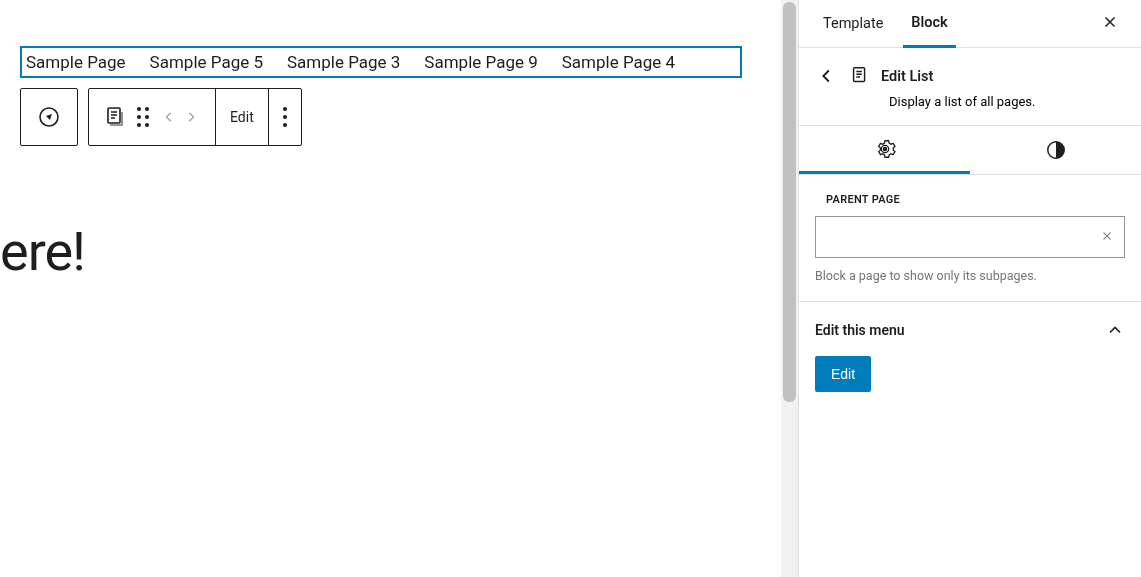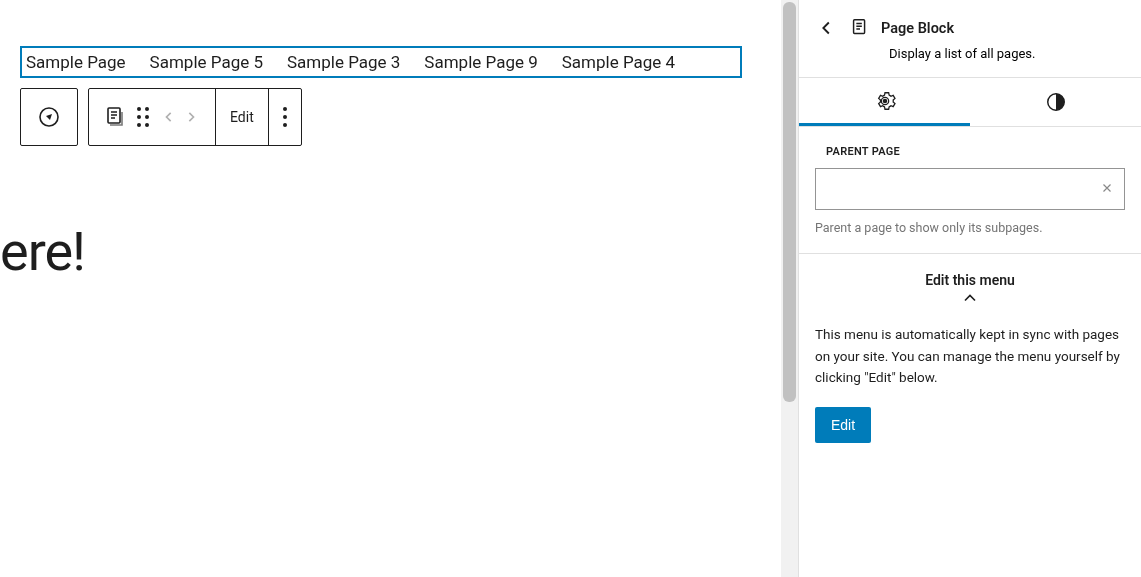--- a/index.html
+++ b/index.html
@@ -188,21 +188,20 @@
   color: #757575;
   margin-top: 10px;
 }
 .menu-panel {
   padding: 18px 16px;
 }
 .menu-panel-header {
   display: flex; justify-content: space-between; align-items: center;
   margin-bottom: 16px;
   cursor: pointer;
-  flex-direction: column;
 }
 .menu-panel-header .title { font-size: 14px; font-weight: 600; }
 .menu-panel-body { font-size: 13.5px; color: #1e1e1e; line-height: 1.6; margin-bottom: 18px; }
 .edit-btn {
   background: #007cba;
   color: #fff;
   border: none;
   padding: 10px 16px;
   font-size: 14px;
   border-radius: 2px;
@@ -266,33 +265,42 @@
   </div>
 
   <div class="big-text">ere!</div>
 
   <div class="canvas-scroll">
     <div class="canvas-scroll-thumb"></div>
   </div>
 </div>
 
 <div class="sidebar">
+  <div class="side-tabs">
+    <div class="tab">Template</div>
+    <div class="tab active">Block</div>
+    <div class="close-x">
+      <svg width="18" height="18" viewBox="0 0 24 24" fill="none" stroke="#1e1e1e" stroke-width="2">
+          <path d="M6 6l12 12M18 6l-12 12"></path>
+        </svg>
+    </div>
+  </div>
 
   <div class="block-header">
     <div class="block-header-row">
       <div class="back">
         <svg viewBox="0 0 24 24" width="22" height="22" fill="none" stroke="#1e1e1e" stroke-width="2">
             <path d="M14 6l-6 6 6 6"></path>
           </svg>
       </div>
       <svg viewBox="0 0 24 24" width="22" height="22" fill="none" stroke="#1e1e1e" stroke-width="1.6">
         <rect x="5" y="3" width="12" height="15" rx="1"></rect>
         <path d="M8 7h6M8 10h6M8 13h4"></path>
       </svg>
-      <span class="block-name">Page Block</span>
+      <span class="block-name">Edit List</span>
     </div>
     <div class="block-desc">Display a list of all pages.</div>
   </div>
 
   <div class="inner-tabs">
     <div class="inner-tab active">
       <svg viewBox="0 0 24 24" fill="#1e1e1e">
         <path d="M12 8a4 4 0 100 8 4 4 0 000-8zm9 4a7 7 0 00-.1-1.2l2-1.6-2-3.4-2.4 1a7 7 0 00-2-1.2L16 3h-4l-.5 2.6a7 7 0 00-2 1.2l-2.4-1-2 3.4 2 1.6A7 7 0 007 12c0 .4 0 .8.1 1.2l-2 1.6 2 3.4 2.4-1a7 7 0 002 1.2L12 21h4l.5-2.6a7 7 0 002-1.2l2.4 1 2-3.4-2-1.6c.1-.4.1-.8.1-1.2z" fill="none" stroke="#1e1e1e" stroke-width="1.4"></path>
         <circle cx="12" cy="12" r="2.5" fill="#1e1e1e"></circle>
       </svg>
@@ -308,26 +316,25 @@
   <div class="panel">
     <div class="panel-label">Parent page</div>
     <div class="select-box">
       <span></span>
       <span class="clear-x">
         <svg width="14" height="14" viewBox="0 0 24 24" fill="none" stroke="#888" stroke-width="2">
             <path d="M6 6l12 12M18 6l-12 12"></path>
           </svg>
       </span>
     </div>
-    <div class="help-text">Parent a page to show only its subpages.</div>
+    <div class="help-text">Block a page to show only its subpages.</div>
   </div>
 
   <div class="menu-panel">
     <div class="menu-panel-header">
       <span class="title">Edit this menu</span>
       <svg width="20" height="20" viewBox="0 0 24 24" fill="none" stroke="#1e1e1e" stroke-width="2">
           <path d="M6 15l6-6 6 6"></path>
         </svg>
     </div>
-    <div class="menu-panel-body">This menu is automatically kept in sync with pages on your site. You can manage the menu yourself by clicking "Edit" below.</div>
     <button class="edit-btn">Edit</button>
   </div>
 </div>
 
 </body></html>

